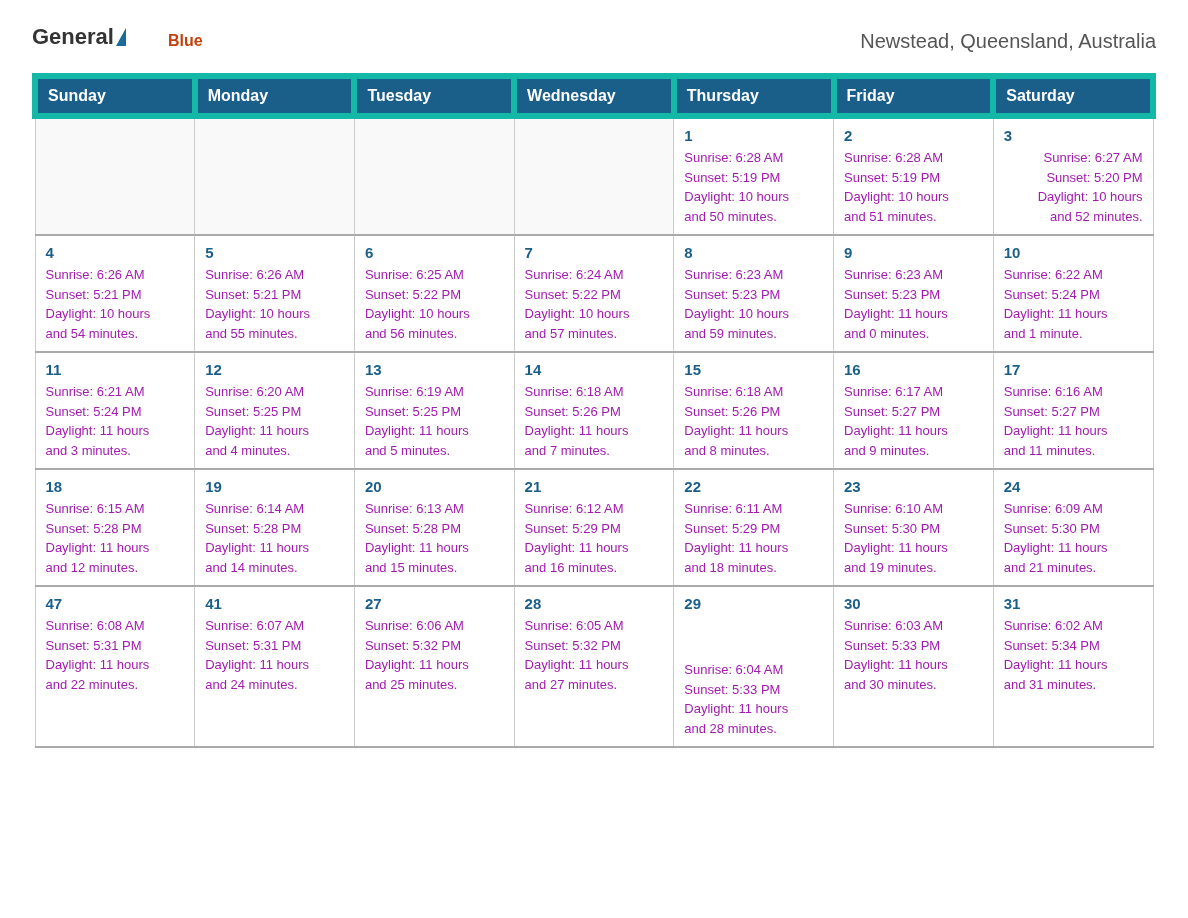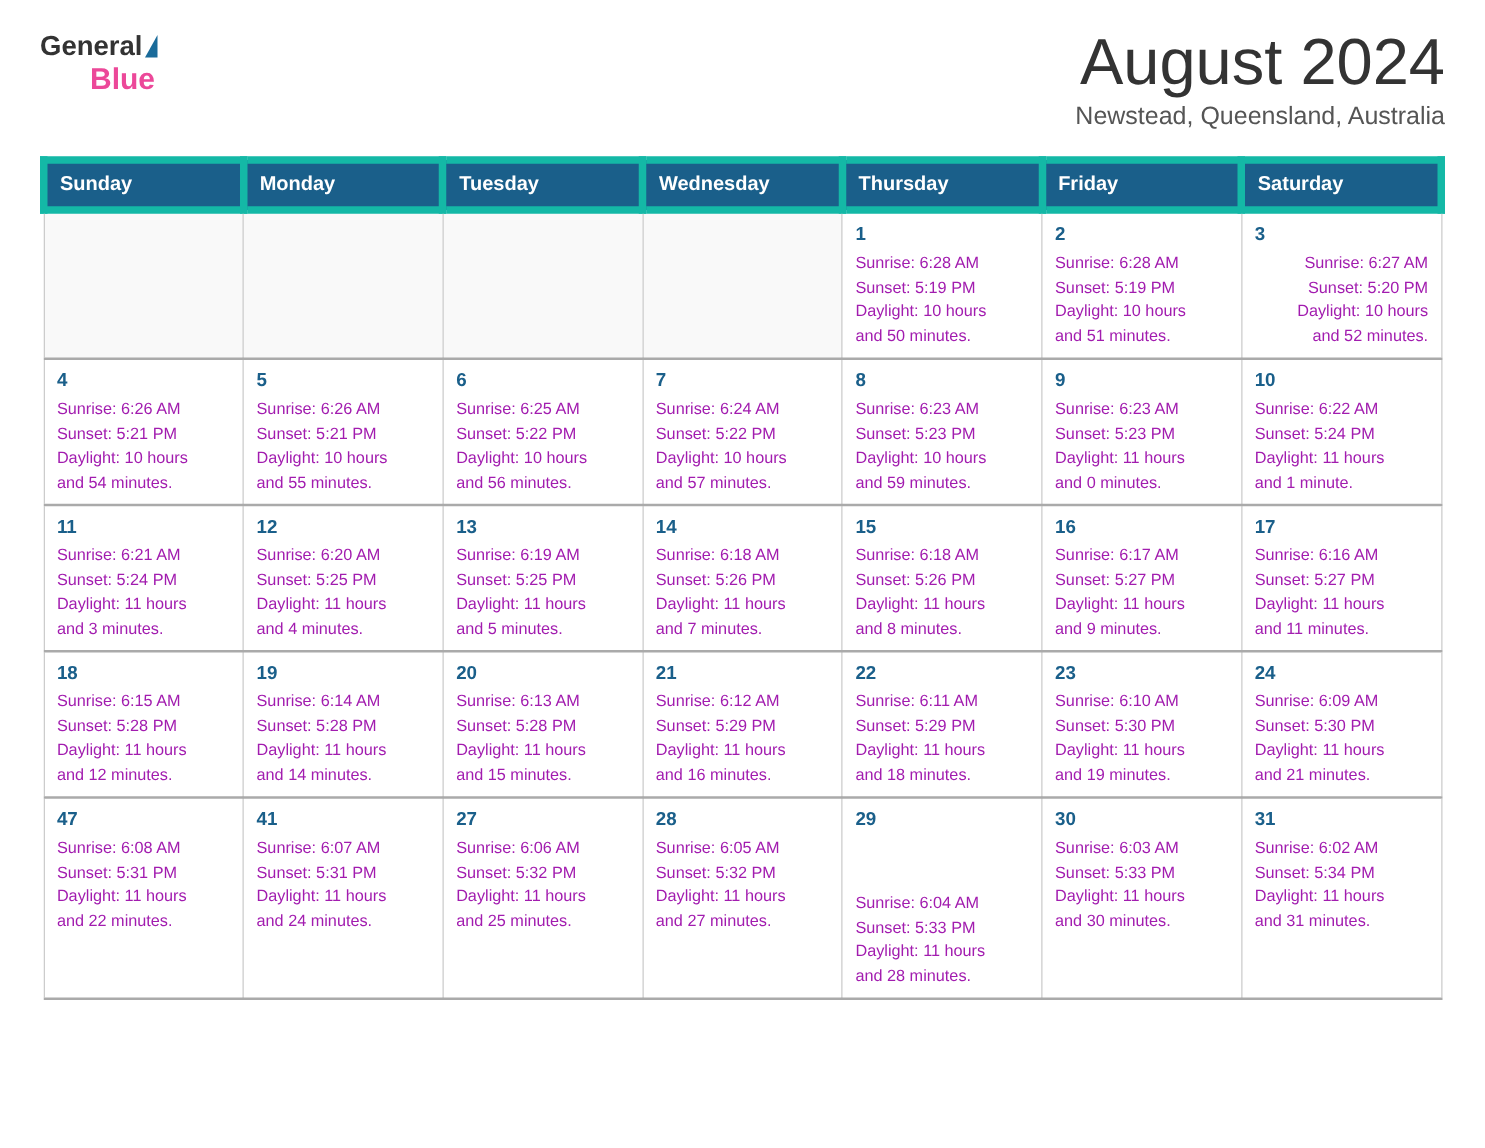--- a/index.html
+++ b/index.html
@@ -10,46 +10,46 @@
       padding: 24px 32px;
     }
     .header {
       display: flex;
       justify-content: space-between;
       align-items: flex-start;
       margin-bottom: 20px;
     }
     .logo {
       display: flex;
-      flex-direction: column;
-      align-items: flex-start;
+      flex-direction: row;
+      align-items: flex-end;
+      gap: 40px;
     }
     .logo-text {
       display: flex;
       align-items: center;
       font-size: 22px;
       font-weight: bold;
       color: #333;
     }
     .logo-general { color: #333; }
     .logo-triangle {
       display: inline-block;
       width: 0;
       height: 0;
       border-left: 10px solid transparent;
       border-right: 0px solid transparent;
       border-bottom: 18px solid #1a6b9a;
       margin: 0 2px;
       vertical-align: middle;
     }
     .logo-blue {
-      color: #ec4899;
-      font-size: 24px;
+      color: #c2410c;
+      font-size: 16px;
       font-weight: bold;
-      margin-left: 40px;
     }
     .title-block {
       text-align: right;
     }
     .month-title {
       font-size: 52px;
       font-weight: 300;
       color: #333;
       line-height: 1;
     }
@@ -105,21 +105,20 @@
 
 <div class="header">
   <div class="logo">
     <div class="logo-text">
       <span class="logo-general">General</span>
       <span class="logo-triangle"></span>
     </div>
     <span class="logo-blue">Blue</span>
   </div>
   <div class="title-block">
-    <div class="month-title">August 2024</div>
     <div class="location">Newstead, Queensland, Australia</div>
   </div>
 </div>
 
 <table class="calendar">
   <thead>
     <tr>
     <th>Sunday</th>
         <th>Monday</th>
         <th>Tuesday</th>

